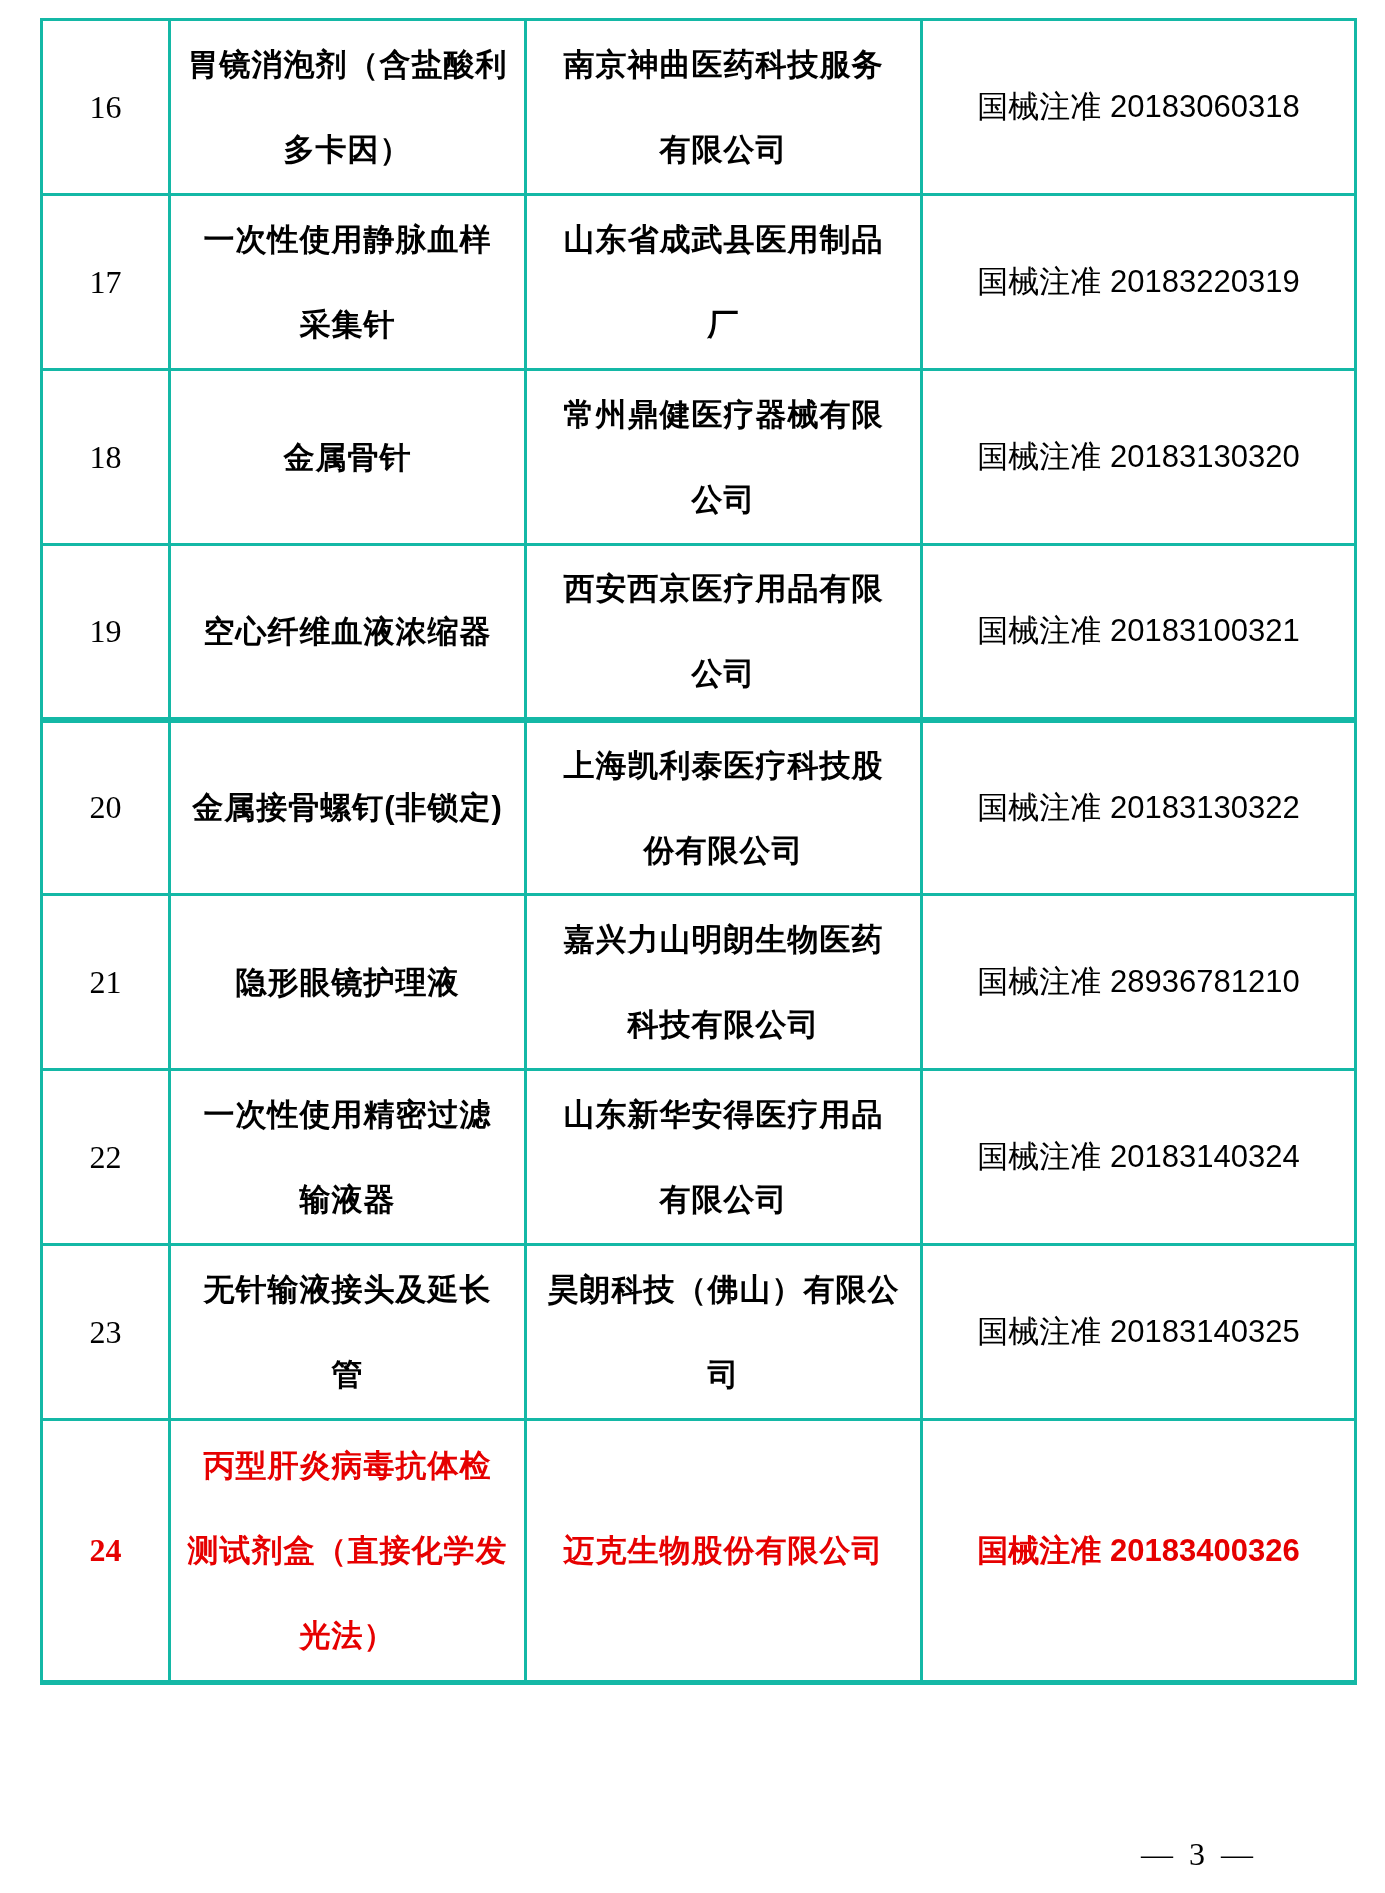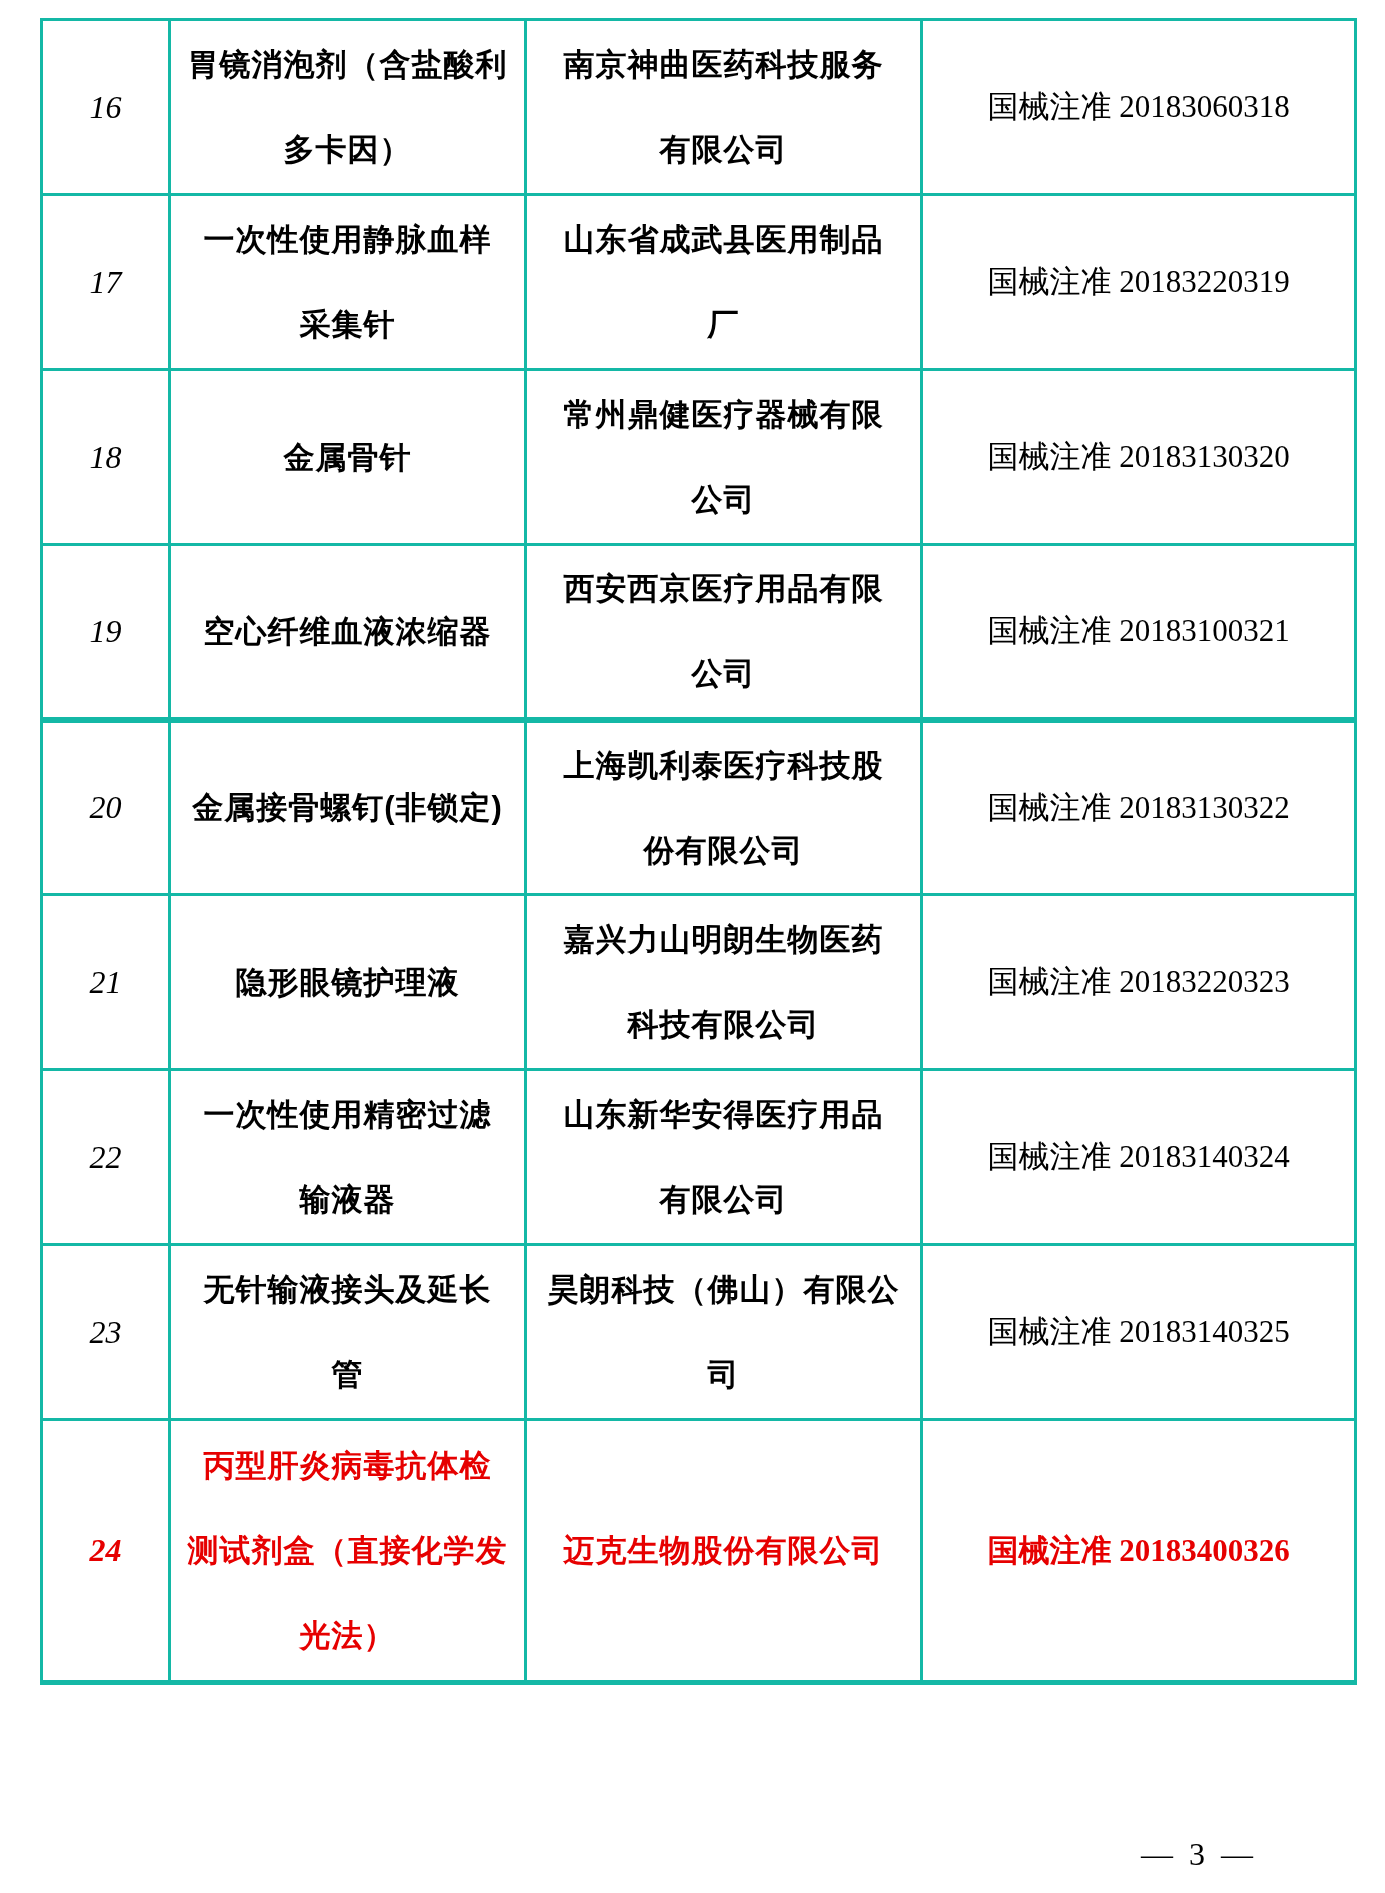--- a/index.html
+++ b/index.html
@@ -29,30 +29,29 @@
     vertical-align: middle;
     white-space: pre-line;
     overflow: hidden;
   }
 
   tr.body-row { height: 175px; }
 
   td.c-no {
     font-family: "Liberation Serif", serif;
     font-size: 32px;
-    font-style: italic;
   }
   td.c-product, td.c-registrant {
     font-size: 31px;
     line-height: 85px;
     font-weight: 600;
     letter-spacing: 1px;
   }
   td.c-cert {
-    font-family: Liberation Serif, serif;
+    font-family: Liberation Sans, sans-serif;
     font-size: 31px;
   }
 
   tr.thick-bottom td { border-bottom-width: 6px; }
 
   tr.header-row { height: 85px; }
   tr.header-row td {
     font-size: 38px;
     font-weight: 700;
     line-height: 85px;
@@ -126,21 +125,21 @@
         <td class="c-product">金属接骨螺钉(非锁定)</td>
         <td class="c-registrant">上海凯利泰医疗科技股
 份有限公司</td>
         <td class="c-cert">国械注准 20183130322</td>
       </tr>
       <tr class="body-row">
         <td class="c-no">21</td>
         <td class="c-product">隐形眼镜护理液</td>
         <td class="c-registrant">嘉兴力山明朗生物医药
 科技有限公司</td>
-        <td class="c-cert">国械注准 20183220323</td>
+        <td class="c-cert">国械注准 28936781210</td>
       </tr>
       <tr class="body-row">
         <td class="c-no">22</td>
         <td class="c-product">一次性使用精密过滤
 输液器</td>
         <td class="c-registrant">山东新华安得医疗用品
 有限公司</td>
         <td class="c-cert">国械注准 20183140324</td>
       </tr>
       <tr class="body-row">

